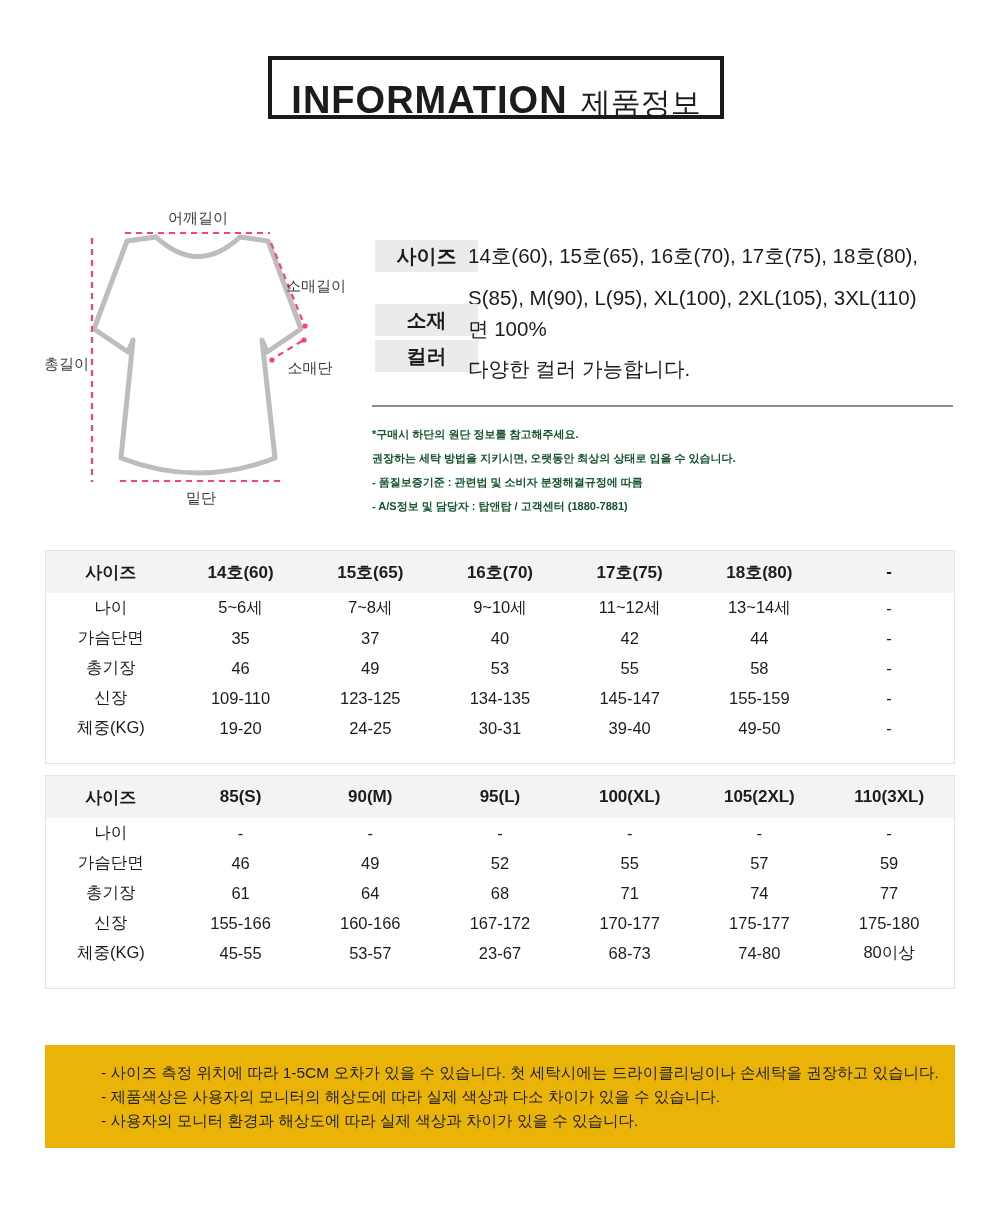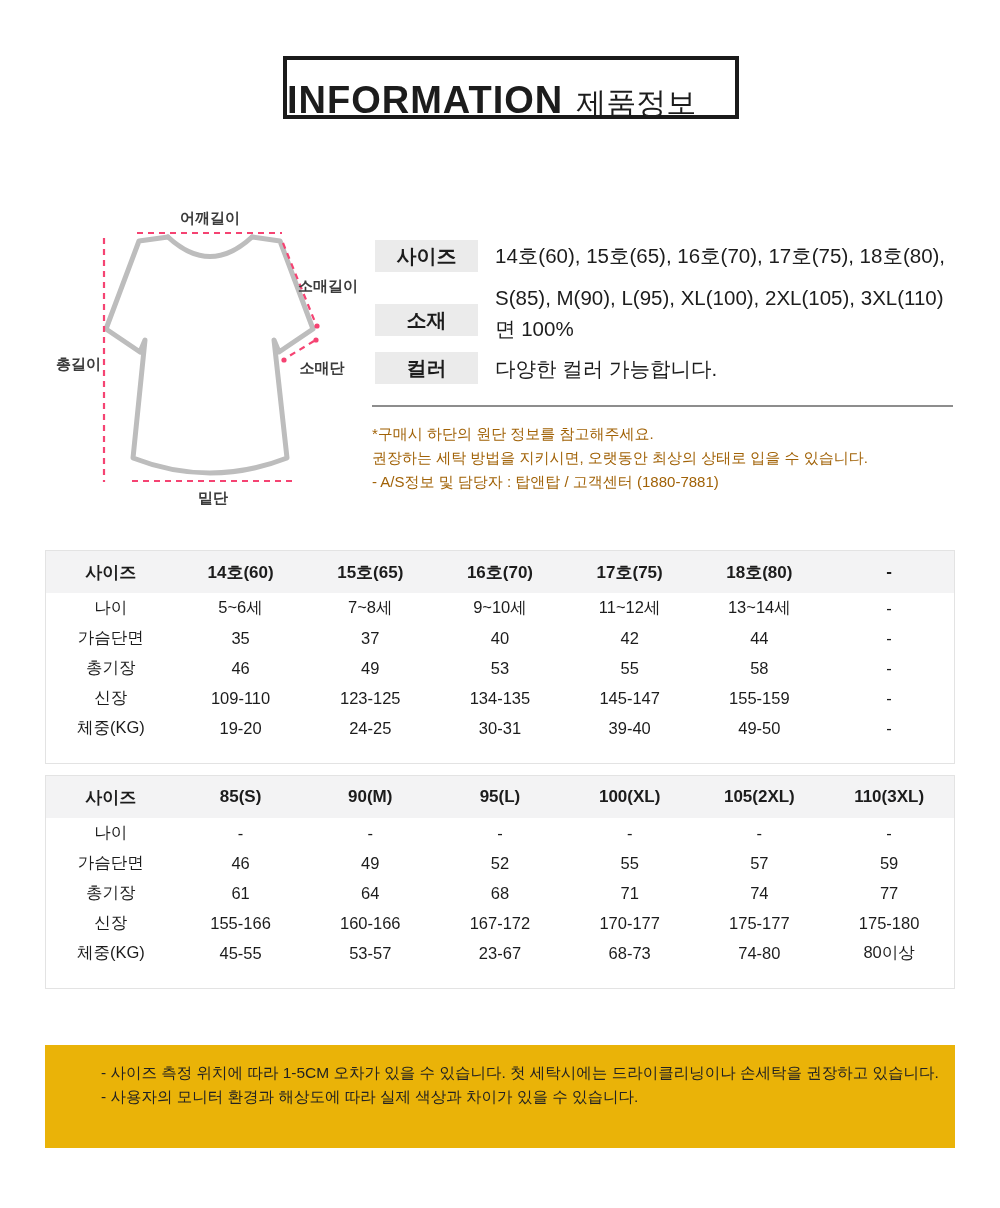--- a/index.html
+++ b/index.html
@@ -1,42 +1,42 @@
 <!DOCTYPE html>
 <html><head>
 <meta charset="utf-8">
 <style>
   * { margin:0; padding:0; box-sizing:border-box; }
   html,body { width:1000px; height:1208px; background:#ffffff;
     font-family:"Liberation Sans","DejaVu Sans",sans-serif; color:#1c1c1c; }
   body { position:relative; overflow:hidden; }
 
   
-  .title-box { position:absolute; left:283px; top:56px; width:456px; height:63px;
-    border:4px solid #1a1a1a; display:flex; align-items:center; }
+  .title-box { position:absolute; left:268px; top:56px; width:456px; height:63px;
+    border:4px solid #1a1a1a; display:flex; align-items:center; justify-content:center; }
   .title-inner { display:flex; align-items:baseline; gap:13px; }
   .title-en { font-size:38px; font-weight:bold; letter-spacing:1px; color:#1c1c1c; }
   .title-ko { font-size:30px; font-weight:normal; color:#1c1c1c;margin-top:31px; }
 
   
-  .diagram { position:absolute; left:52px; top:190px; width:320px; height:330px;font-weight:bold; }
+  .diagram { position:absolute; left:40px; top:190px; width:320px; height:330px; }
   .diagram svg { width:100%; height:100%; }
   .outline { fill:none; stroke:#bdbdbd; stroke-width:5; stroke-linejoin:round; stroke-linecap:round; }
   .dash { fill:none; stroke:#f54372; stroke-width:2.2; stroke-dasharray:6 5; }
   .dot { fill:#f54372; stroke:none; }
   .dlabel { font-size:15px; fill:#3b3b3b; }
 
   
   .info-label { position:absolute; left:375px; width:103px; height:32px; background:#ebebeb;
     display:flex; align-items:center; justify-content:center;
     font-size:20px; font-weight:bold; color:#1c1c1c; }
-  .info-value { position:absolute; left:495px; font-size:20.5px; color:#1c1c1c; white-space:nowrap; }
+  .info-value { position:absolute; left:468px; font-size:20.5px; color:#1c1c1c; white-space:nowrap; }
   .divider { position:absolute; left:372px; top:405px; width:581px; height:2px; background:#8d8d8d; }
   .care-notes { position:absolute; left:372px; top:422px; width:590px; }
-  .care-notes p { font-size:15px; font-weight:normal; line-height:24px; color:#a16207; white-space:nowrap; }
+  .care-notes p { font-size:11px; font-weight:bold; line-height:24px; color:#14532d; white-space:nowrap; }
 
   
   .size-table-wrap { position:absolute; left:45px; width:910px;
     border:1px solid #e3e3e3; background:#ffffff; padding-bottom:20px; }
   .wrap-child { top:550px; }
   .wrap-adult { top:775px; }
   table { width:100%; border-collapse:collapse; table-layout:fixed; }
   th { height:42px; background:#f3f3f4; font-size:17px; font-weight:bold;
     text-align:center; vertical-align:middle; color:#1c1c1c; }
   td { height:30px; font-size:16.5px; font-weight:normal; text-align:center;
@@ -80,28 +80,29 @@
   </svg>
 </div>
 
 <div class="info-label" style="top:240px;">사이즈</div>
 <div class="info-value" style="top:242px;">14호(60), 15호(65), 16호(70), 17호(75), 18호(80),</div>
 <div class="info-value" style="top:286px;">S(85), M(90), L(95), XL(100), 2XL(105), 3XL(110)</div>
 
 <div class="info-label" style="top:304px;">소재</div>
 <div class="info-value" style="top:315px;">면 100%</div>
 
-<div class="info-label" style="top:352px;">컬러</div>
+<div class="info-label" style="top:340px;">컬러</div>
 <div class="info-value" style="top:355px;">다양한 컬러 가능합니다.</div>
 
 <div class="divider"></div>
 
 <div class="care-notes">
   <p>*구매시 하단의 원단 정보를 참고해주세요.</p>
   <p>권장하는 세탁 방법을 지키시면, 오랫동안 최상의 상태로 입을 수 있습니다.</p>
+  <p>- 품질보증기준 : 관련법 및 소비자 분쟁해결규정에 따름</p>
   <p>- A/S정보 및 담당자 : 탑앤탑 / 고객센터 (1880-7881)</p>
 </div>
 
 <div class="size-table-wrap wrap-child">
   <table>
       <thead>
         <tr>
           <th>사이즈</th>
           <th>14호(60)</th>
           <th>15호(65)</th>
@@ -219,14 +220,15 @@
           <td>68-73</td>
           <td>74-80</td>
           <td>80이상</td>
         </tr>
       </tbody>
     </table>
 </div>
 
 <div class="footer-box">
   <p>- 사이즈 측정 위치에 따라 1-5CM 오차가 있을 수 있습니다. 첫 세탁시에는 드라이클리닝이나 손세탁을 권장하고 있습니다.</p>
+  <p>- 제품색상은 사용자의 모니터의 해상도에 따라 실제 색상과 다소 차이가 있을 수 있습니다.</p>
   <p>- 사용자의 모니터 환경과 해상도에 따라 실제 색상과 차이가 있을 수 있습니다.</p>
 </div>
 
 </body></html>

